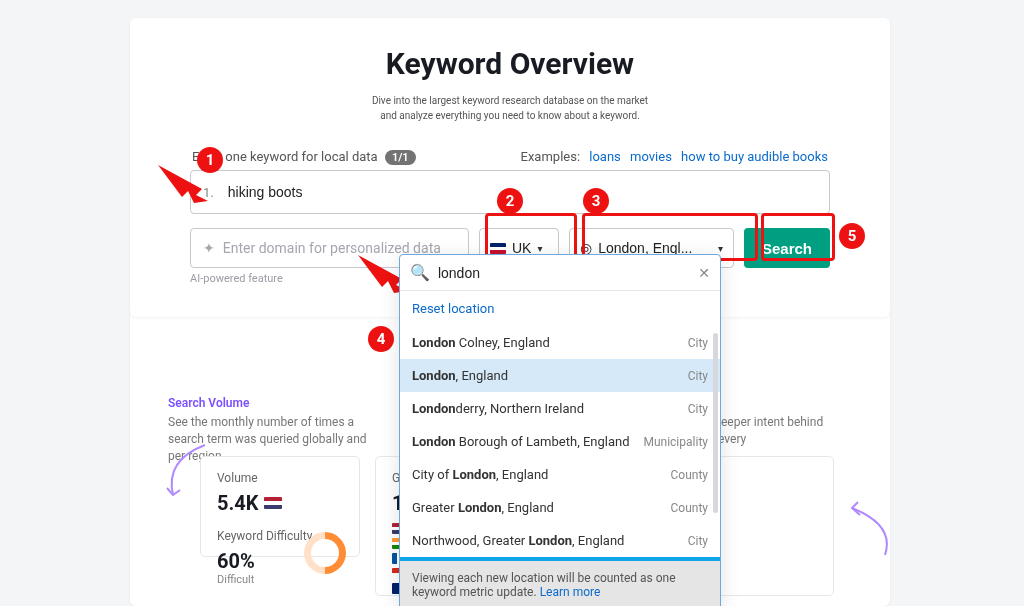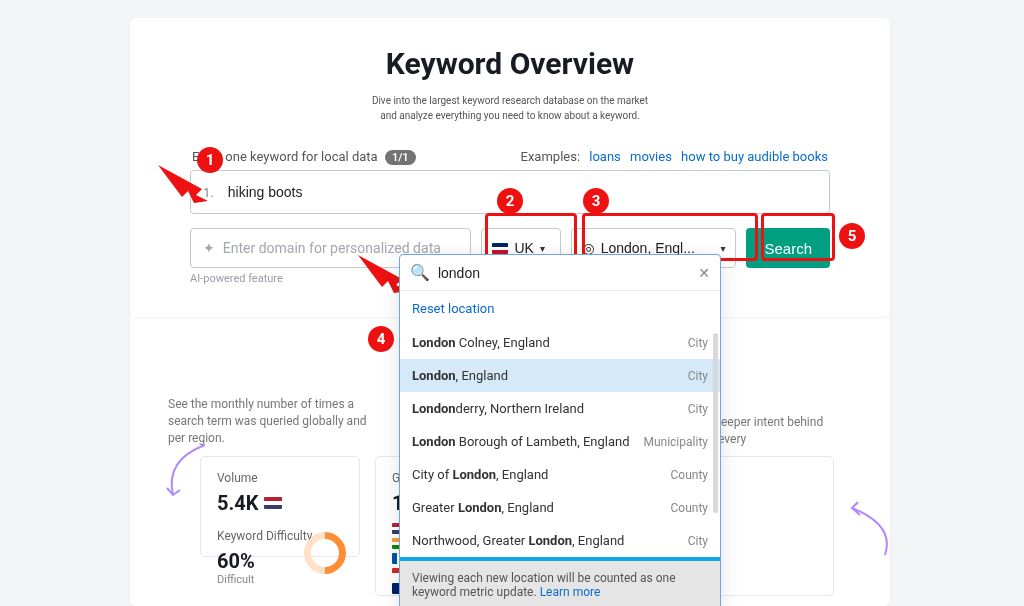--- a/index.html
+++ b/index.html
@@ -17,21 +17,21 @@
 .row2 { display: flex; gap: 10px; align-items: flex-start; }
 .domain-wrap { flex: 1; }
 .domain-input { border: 1px solid #c7c9d1; border-radius: 4px; height: 40px; width: 100%; padding: 0 12px; display: flex; align-items: center; color: #a5a7b0; font-size: 14px; gap: 8px; }
 .ai-note { font-size: 11px; color: #9b9da5; margin-top: 4px; }
 .select-btn { border: 1px solid #c7c9d1; border-radius: 4px; height: 40px; background: #fff; display: flex; align-items: center; padding: 0 10px; font-size: 14px; color: #222; gap: 6px; cursor: pointer; }
 .flag { width: 16px; height: 11px; background: linear-gradient(#012169 33%, #fff 33% 66%, #c8102e 66%); display: inline-block; border-radius: 1px; }
 .chev { font-size: 10px; color: #333; }
 .country-select { width: 80px; }
 .location-select { width: 165px; }
 .loc-text { overflow: hidden; text-overflow: ellipsis; white-space: nowrap; flex: 1; text-align: left; }
-.search-btn { background: #009f81; color: #fff; border: none; border-radius: 4px; height: 40px; padding: 0 18px; font-size: 15px; font-weight: 400; cursor: pointer; }
+.search-btn { background: #009f81; color: #fff; border: none; border-radius: 4px; height: 40px; padding: 0 18px; font-size: 15px; font-weight: 700; cursor: pointer; }
 .red-box { position: absolute; border: 3px solid #e11; border-radius: 4px; pointer-events: none; }
 .anno-circle { position: absolute; width: 26px; height: 26px; border-radius: 50%; background: #e11; color: #fff; font-weight: 700; font-size: 15px; display: flex; align-items: center; justify-content: center; }
 .arrow { position: absolute; }
 .arrow-svg { fill: #e11; }
 
 .dropdown { position: absolute; left: 399px; top: 254px; width: 322px; background: #fff; border: 1px solid #6fa8dc; border-radius: 4px; box-shadow: 0 4px 20px rgba(0,0,0,0.12); z-index: 10; }
 .dd-search { display: flex; align-items: center; padding: 8px 10px; border-bottom: 1px solid #e6e8ec; gap: 8px; }
 .dd-search input { border: none; outline: none; flex: 1; font-size: 14px; color: #222; }
 .dd-search .close-x { color: #888; cursor: pointer; font-size: 14px; }
 .dd-reset { padding: 10px 12px; color: #0b6bcb; font-size: 13px; cursor: pointer; }
@@ -61,20 +61,21 @@
 .intent-box { position: absolute; left: 614px; top: 456px; width: 220px; height: 140px; background: #fff; border: 1px solid #e6e7ec; border-radius: 5px; padding: 14px 16px; }
 .intent-side { position: absolute; left: 718px; top: 414px; font-size: 12px; color: #777; width: 130px; line-height: 1.4; }
 .curvy-arrow { position: absolute; stroke: #b088ff; stroke-width: 2; fill: none; }
 </style>
 </head>
 <body>
 
 <div class="second-card card"></div>
 
 <div class="sv-tooltip">
+  <div class="t">Search Volume</div>
   <div class="d">See the monthly number of times a search term was queried globally and per region.</div>
 </div>
 
 <svg class="curvy-arrow" style="left:155px; top:440px;" width="60" height="60">
     <path d="M50 5 Q 10 20 18 55"></path>
     <path d="M12 48 L18 55 L25 50"></path>
   </svg>
 <svg class="curvy-arrow" style="left:840px; top:500px;" width="60" height="60">
     <path d="M45 55 Q 55 25 12 8"></path>
     <path d="M18 2 L12 8 L20 15"></path>

